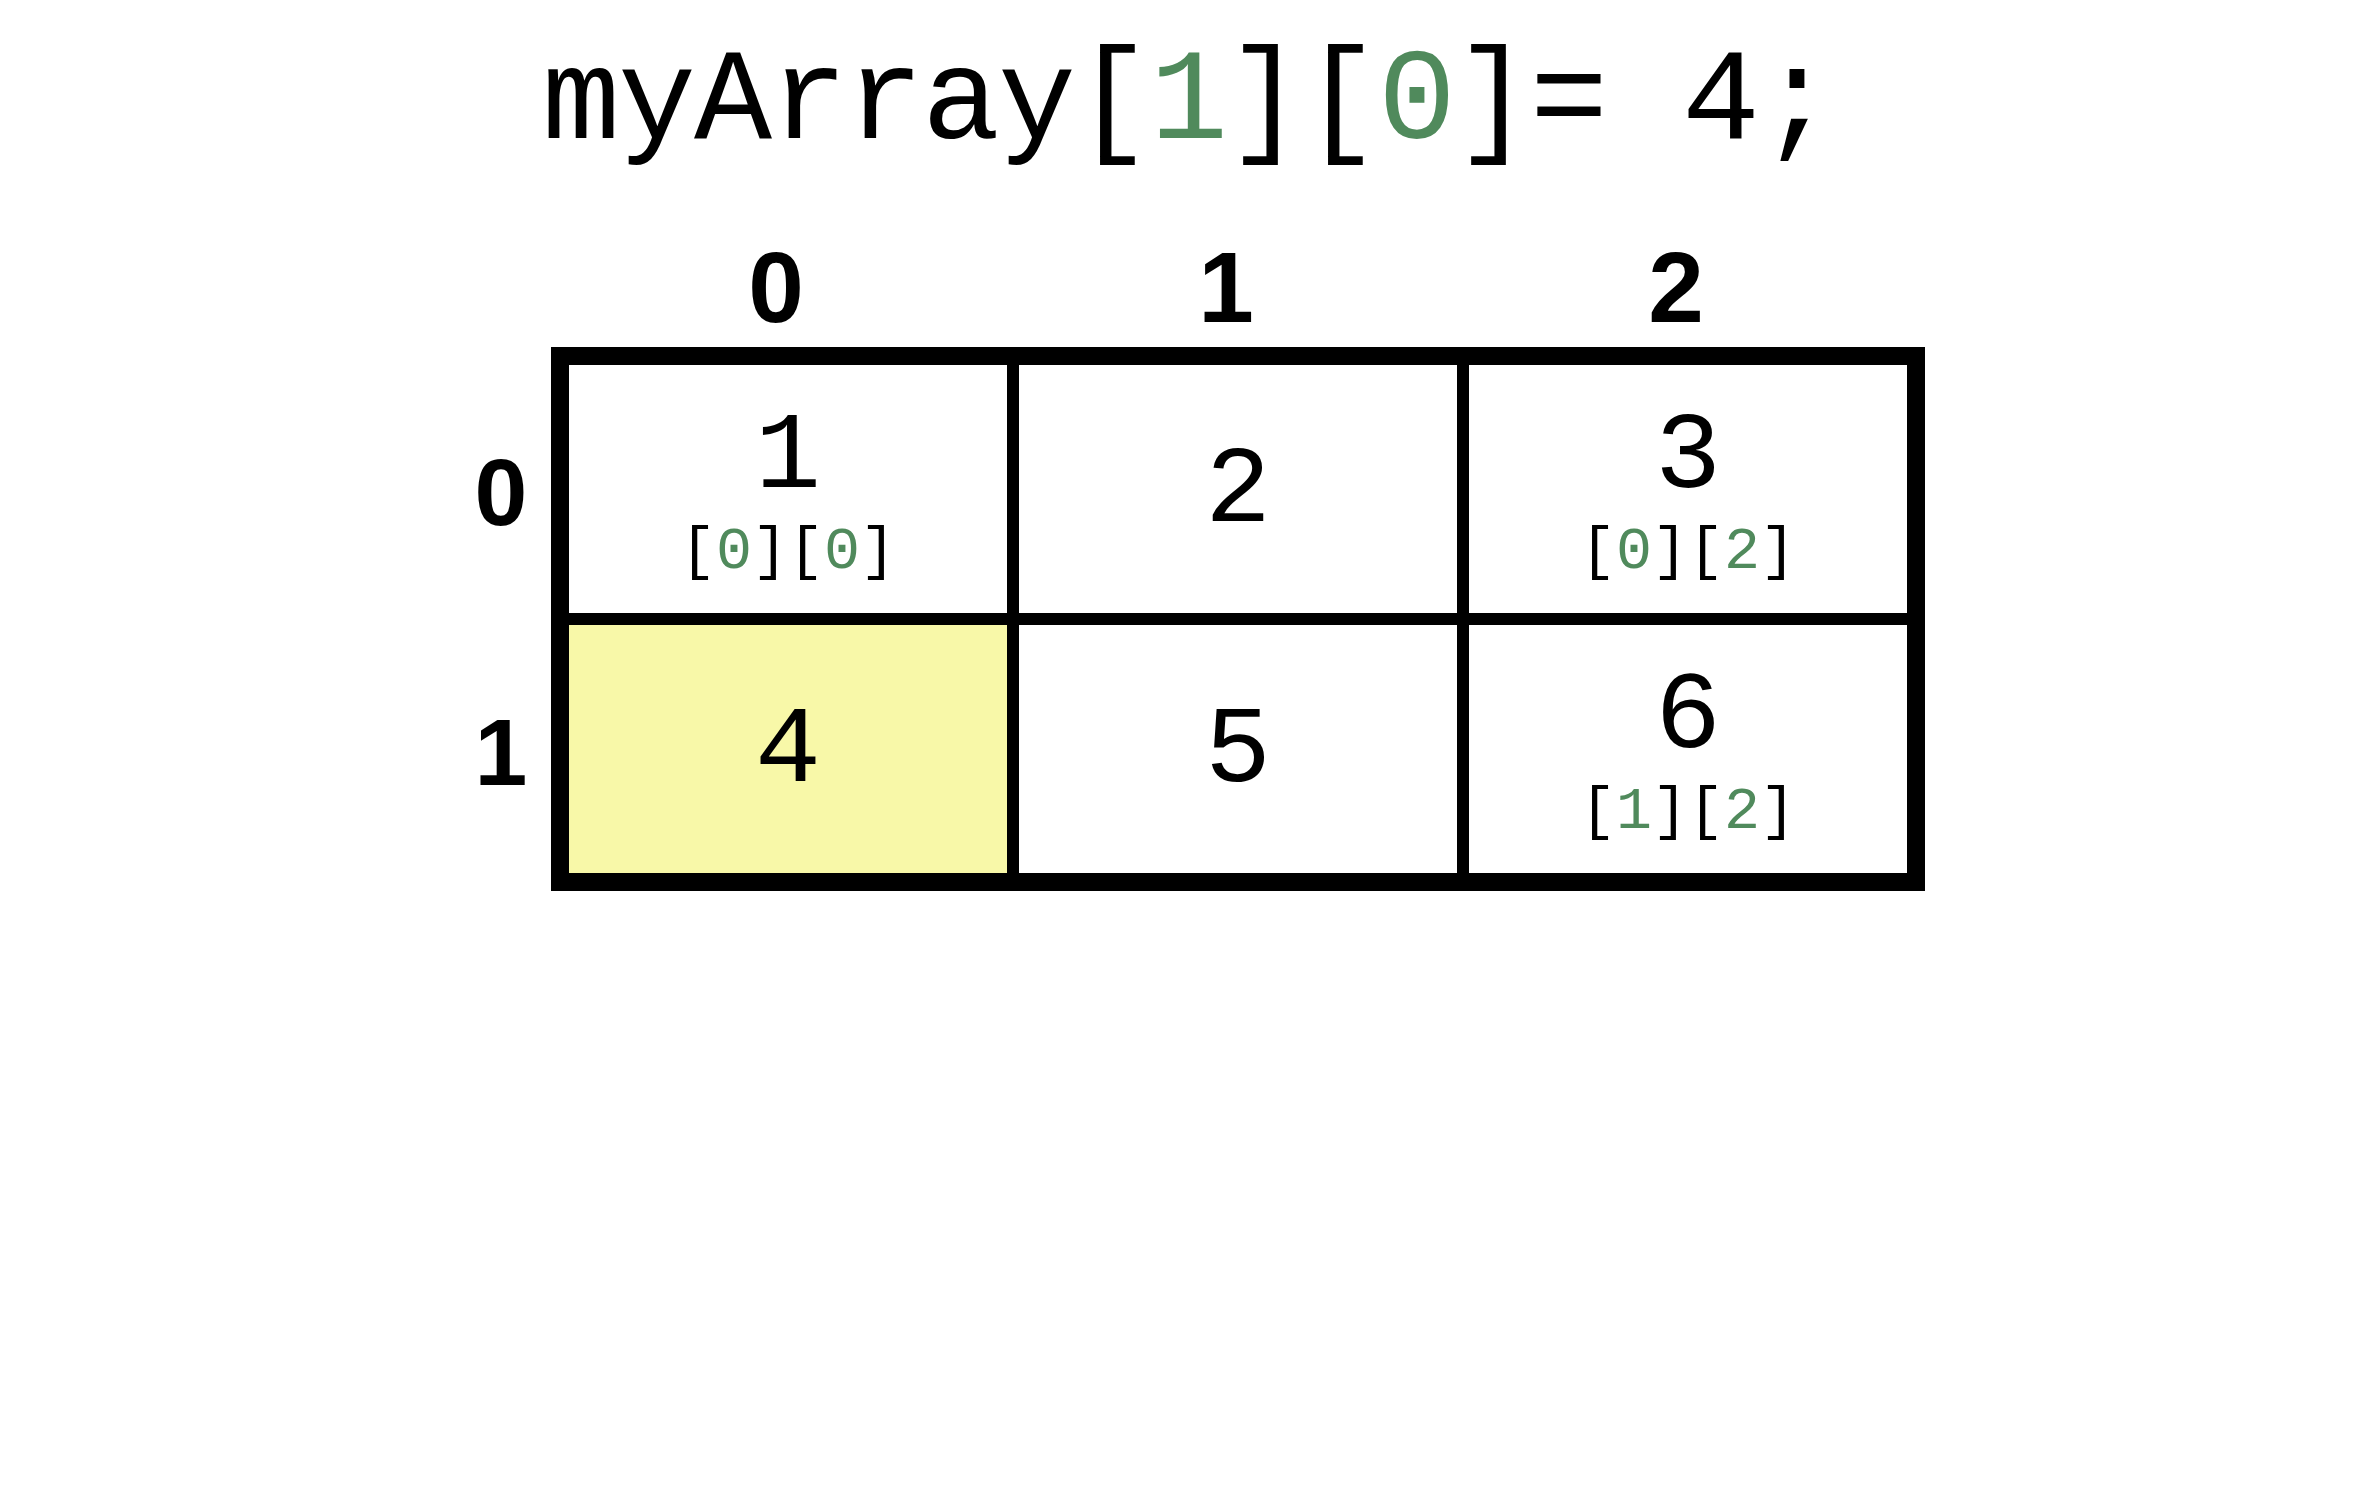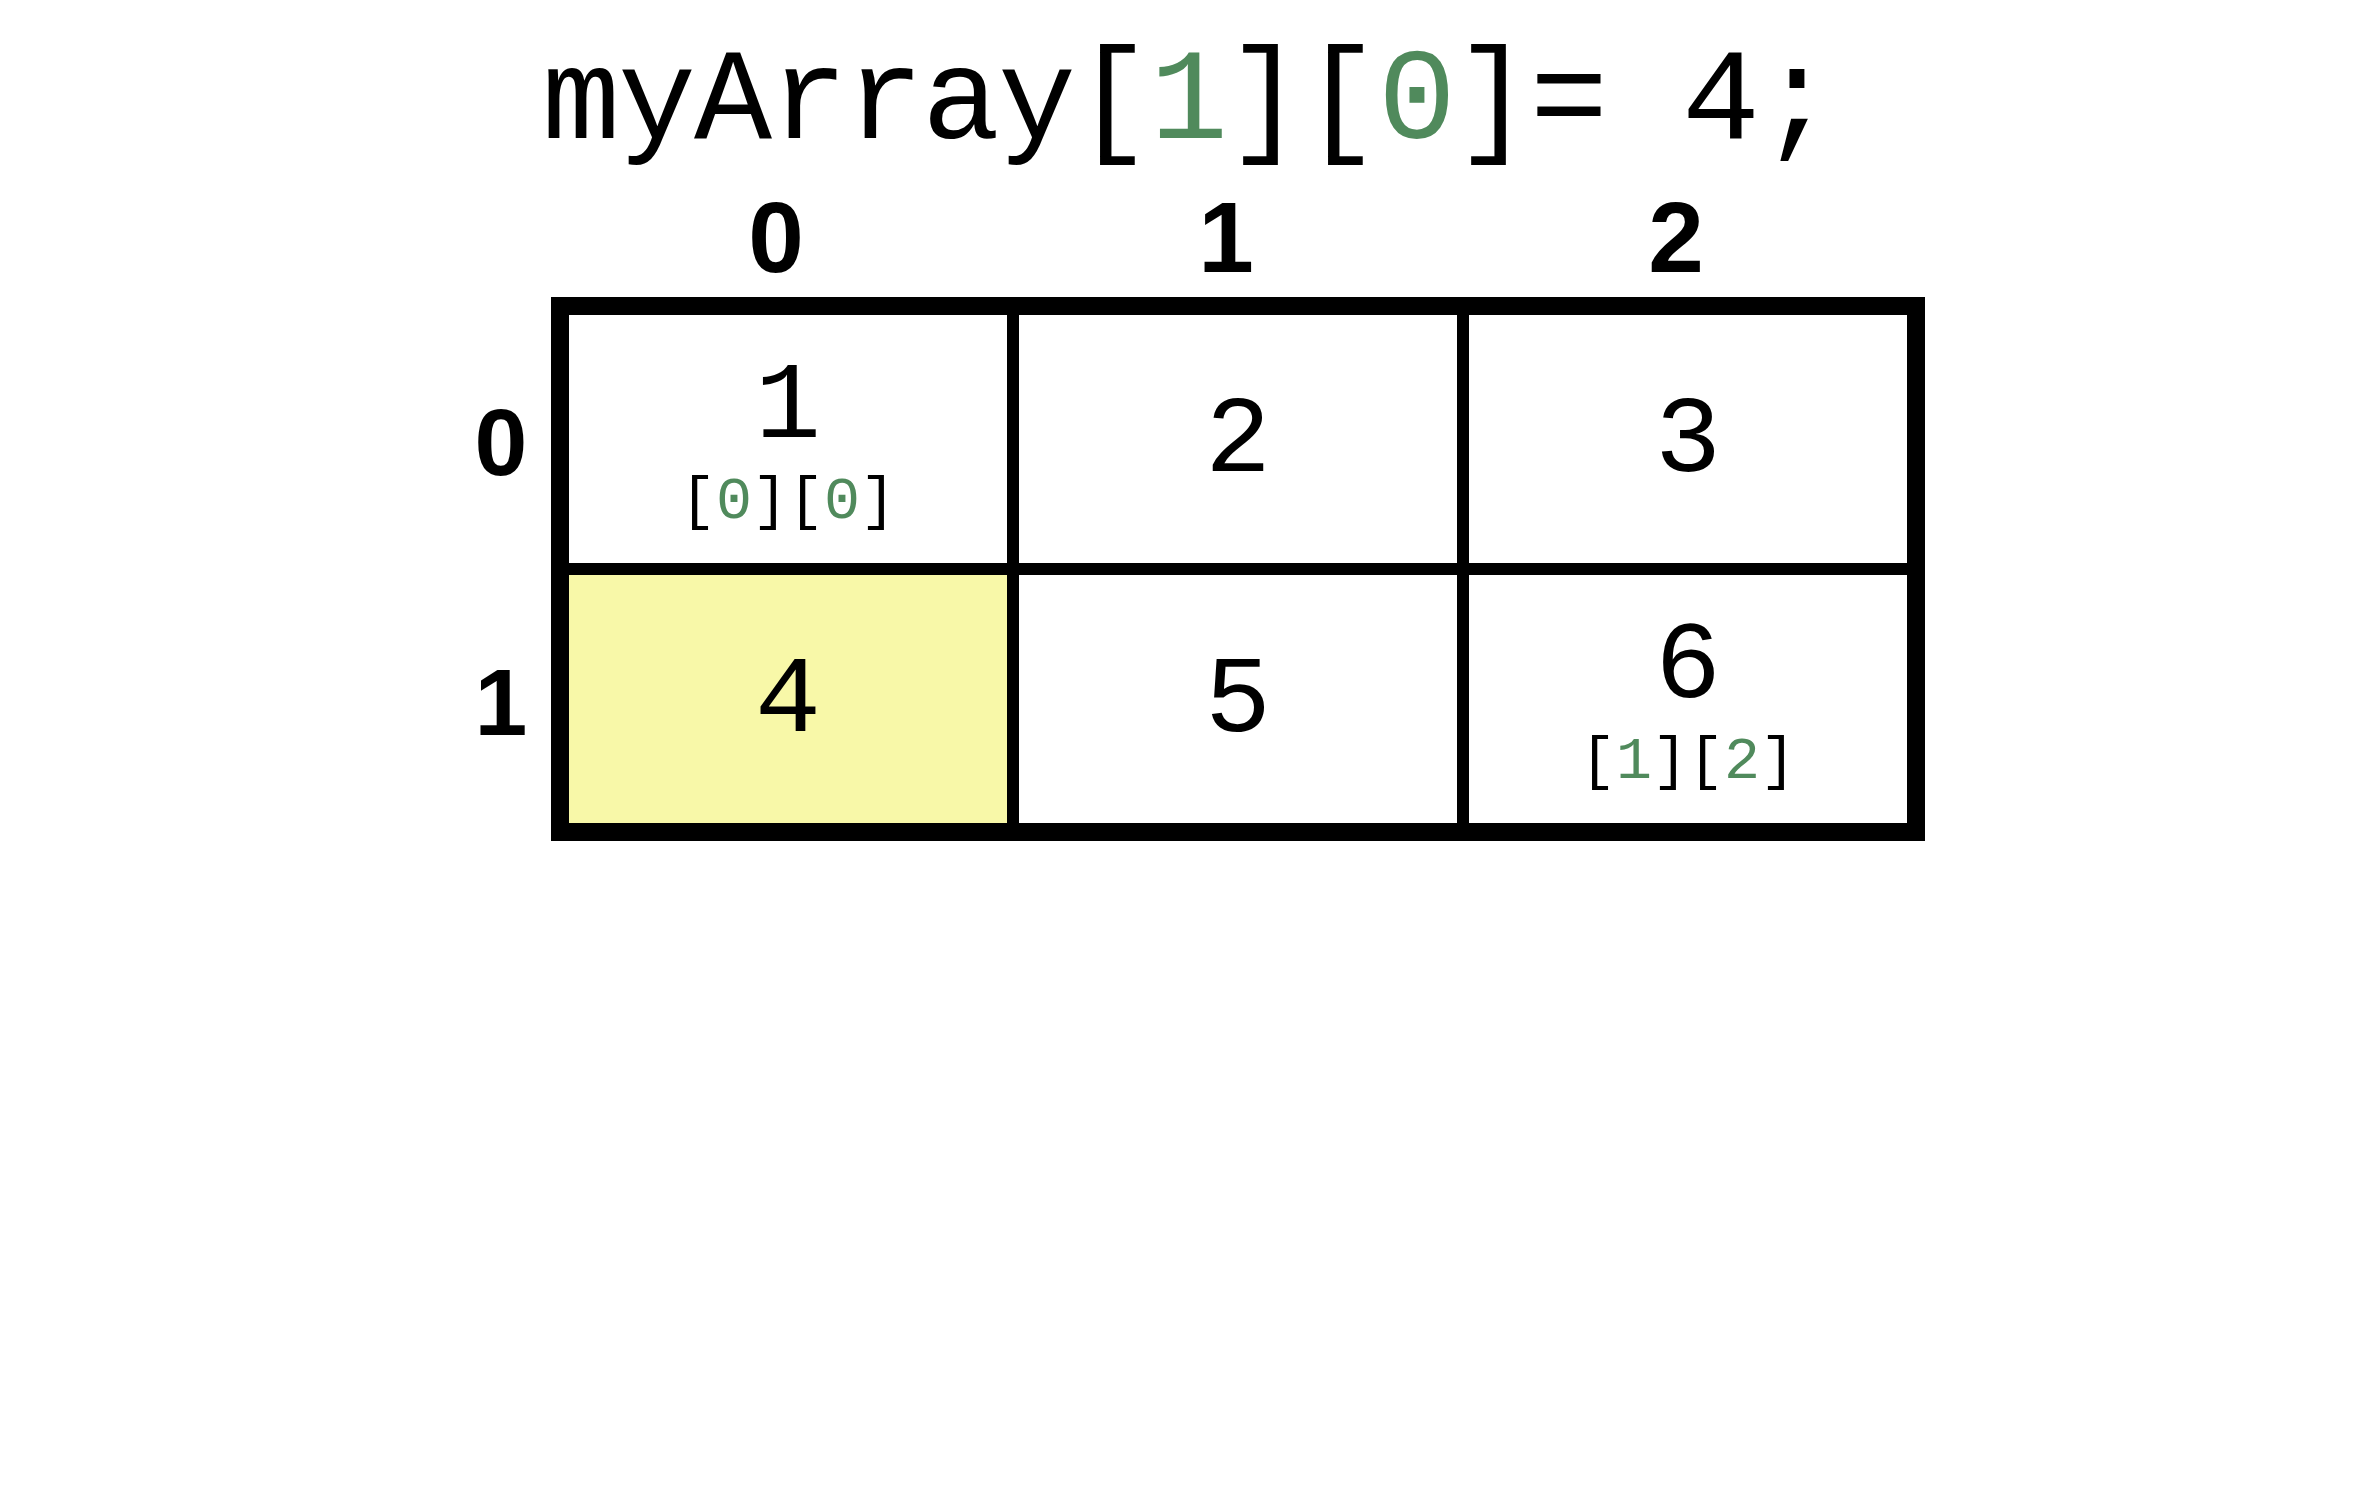--- a/index.html
+++ b/index.html
@@ -11,20 +11,21 @@
       background: #ffffff;
       font-family: "Courier New", Courier, monospace;
       display: flex;
       flex-direction: column;
       align-items: center;
       padding-top: 30px;
     }
     .title {
       font-size: 130px;
       font-weight: normal;
+      margin-bottom: 50px;
       letter-spacing: -2px;
       white-space: nowrap;
     }
     .title .green {
       color: #508a5c;
     }
     .grid-container {
       display: flex;
       align-items: flex-start;
     }
@@ -115,20 +116,21 @@
     <div class="grid" id="grid">
     <div class="cell">
           <div class="cell-value">1</div>
           <div class="cell-index">[<span class="green">0</span>][<span class="green">0</span>]</div>
         </div>
         <div class="cell">
           <div class="cell-value">2</div>
         </div>
         <div class="cell">
           <div class="cell-value">3</div>
+          <div class="cell-index">[<span class="green">0</span>][<span class="green">2</span>]</div>
         </div>
         <div class="cell highlight">
           <div class="cell-value">4</div>
         </div>
         <div class="cell">
           <div class="cell-value">5</div>
         </div>
         <div class="cell">
           <div class="cell-value">6</div>
           <div class="cell-index">[<span class="green">1</span>][<span class="green">2</span>]</div>

